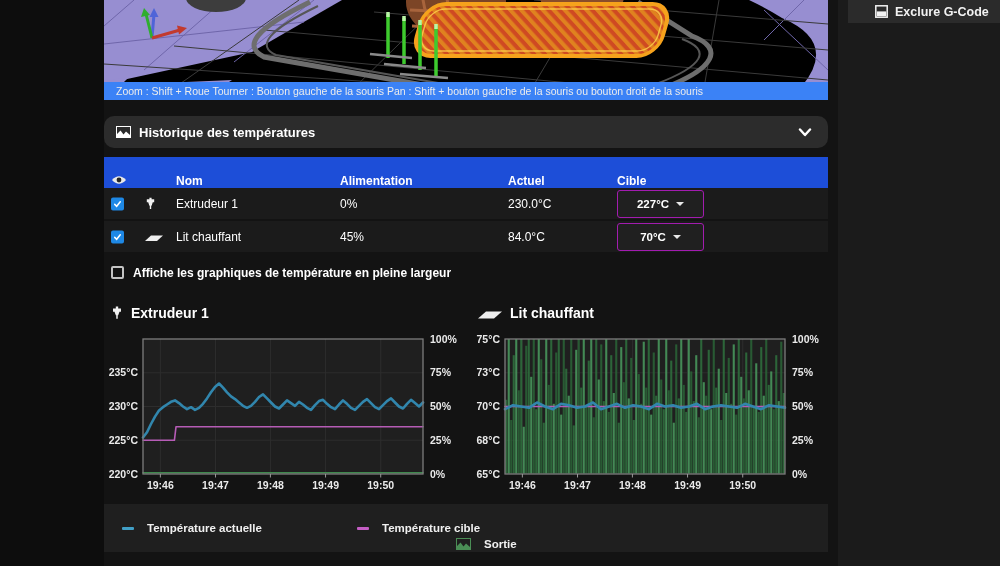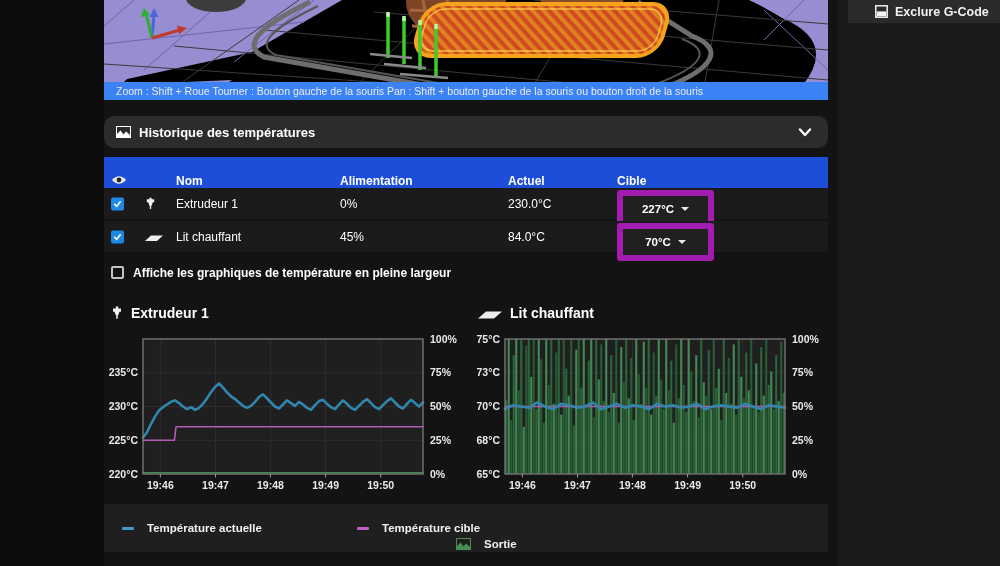--- a/index.html
+++ b/index.html
@@ -31,21 +31,21 @@
   .c-eye{left:7px;}
   .c-icon{left:40px;display:flex;}
   .c-name{left:72px;}
   .c-power{left:236px;}
   .c-actual{left:404px;}
   .c-target{left:513px;text-align:center;}
   .checkbox{position:absolute;left:7px;top:50%;transform:translateY(-50%);width:13px;height:13px;border:2px solid #c4c4c4;border-radius:2px;background:transparent;box-sizing:border-box;cursor:pointer;display:flex;align-items:center;justify-content:center;}
   .checkbox svg{display:none;}
   .checkbox.checked{border-color:#1e88e5;background:#1e88e5;}
   .checkbox.checked svg{display:block;}
-  .target-btn{position:absolute;left:513px;top:2px;width:85px;height:26px;border:6px solid #a21caf;border-radius:3px;background:#202020;display:flex;align-items:center;justify-content:center;gap:7px;cursor:pointer;}
+  .target-btn{position:absolute;left:513px;top:2px;width:85px;height:26px;border:1px solid #a21caf;border-radius:3px;background:#202020;display:flex;align-items:center;justify-content:center;gap:7px;cursor:pointer;}
   .target-btn span{font-size:11.5px;font-weight:600;color:#fff;}
   .caret{width:0;height:0;border-left:4px solid transparent;border-right:4px solid transparent;border-top:4.5px solid #e8e8e8;}
   
   #fullwidth-row{left:111px;top:264px;height:17px;display:flex;align-items:center;gap:9px;}
   #fullwidth-row .checkbox{position:static;transform:none;flex:0 0 auto;}
   #fullwidth-row label{font-size:12px;font-weight:600;cursor:pointer;}
   
   .chart-title{display:flex;align-items:center;gap:7px;font-size:14px;font-weight:700;}
   #chart1-title{left:110px;top:305px;}
   #chart2-title{left:477px;top:305px;}

